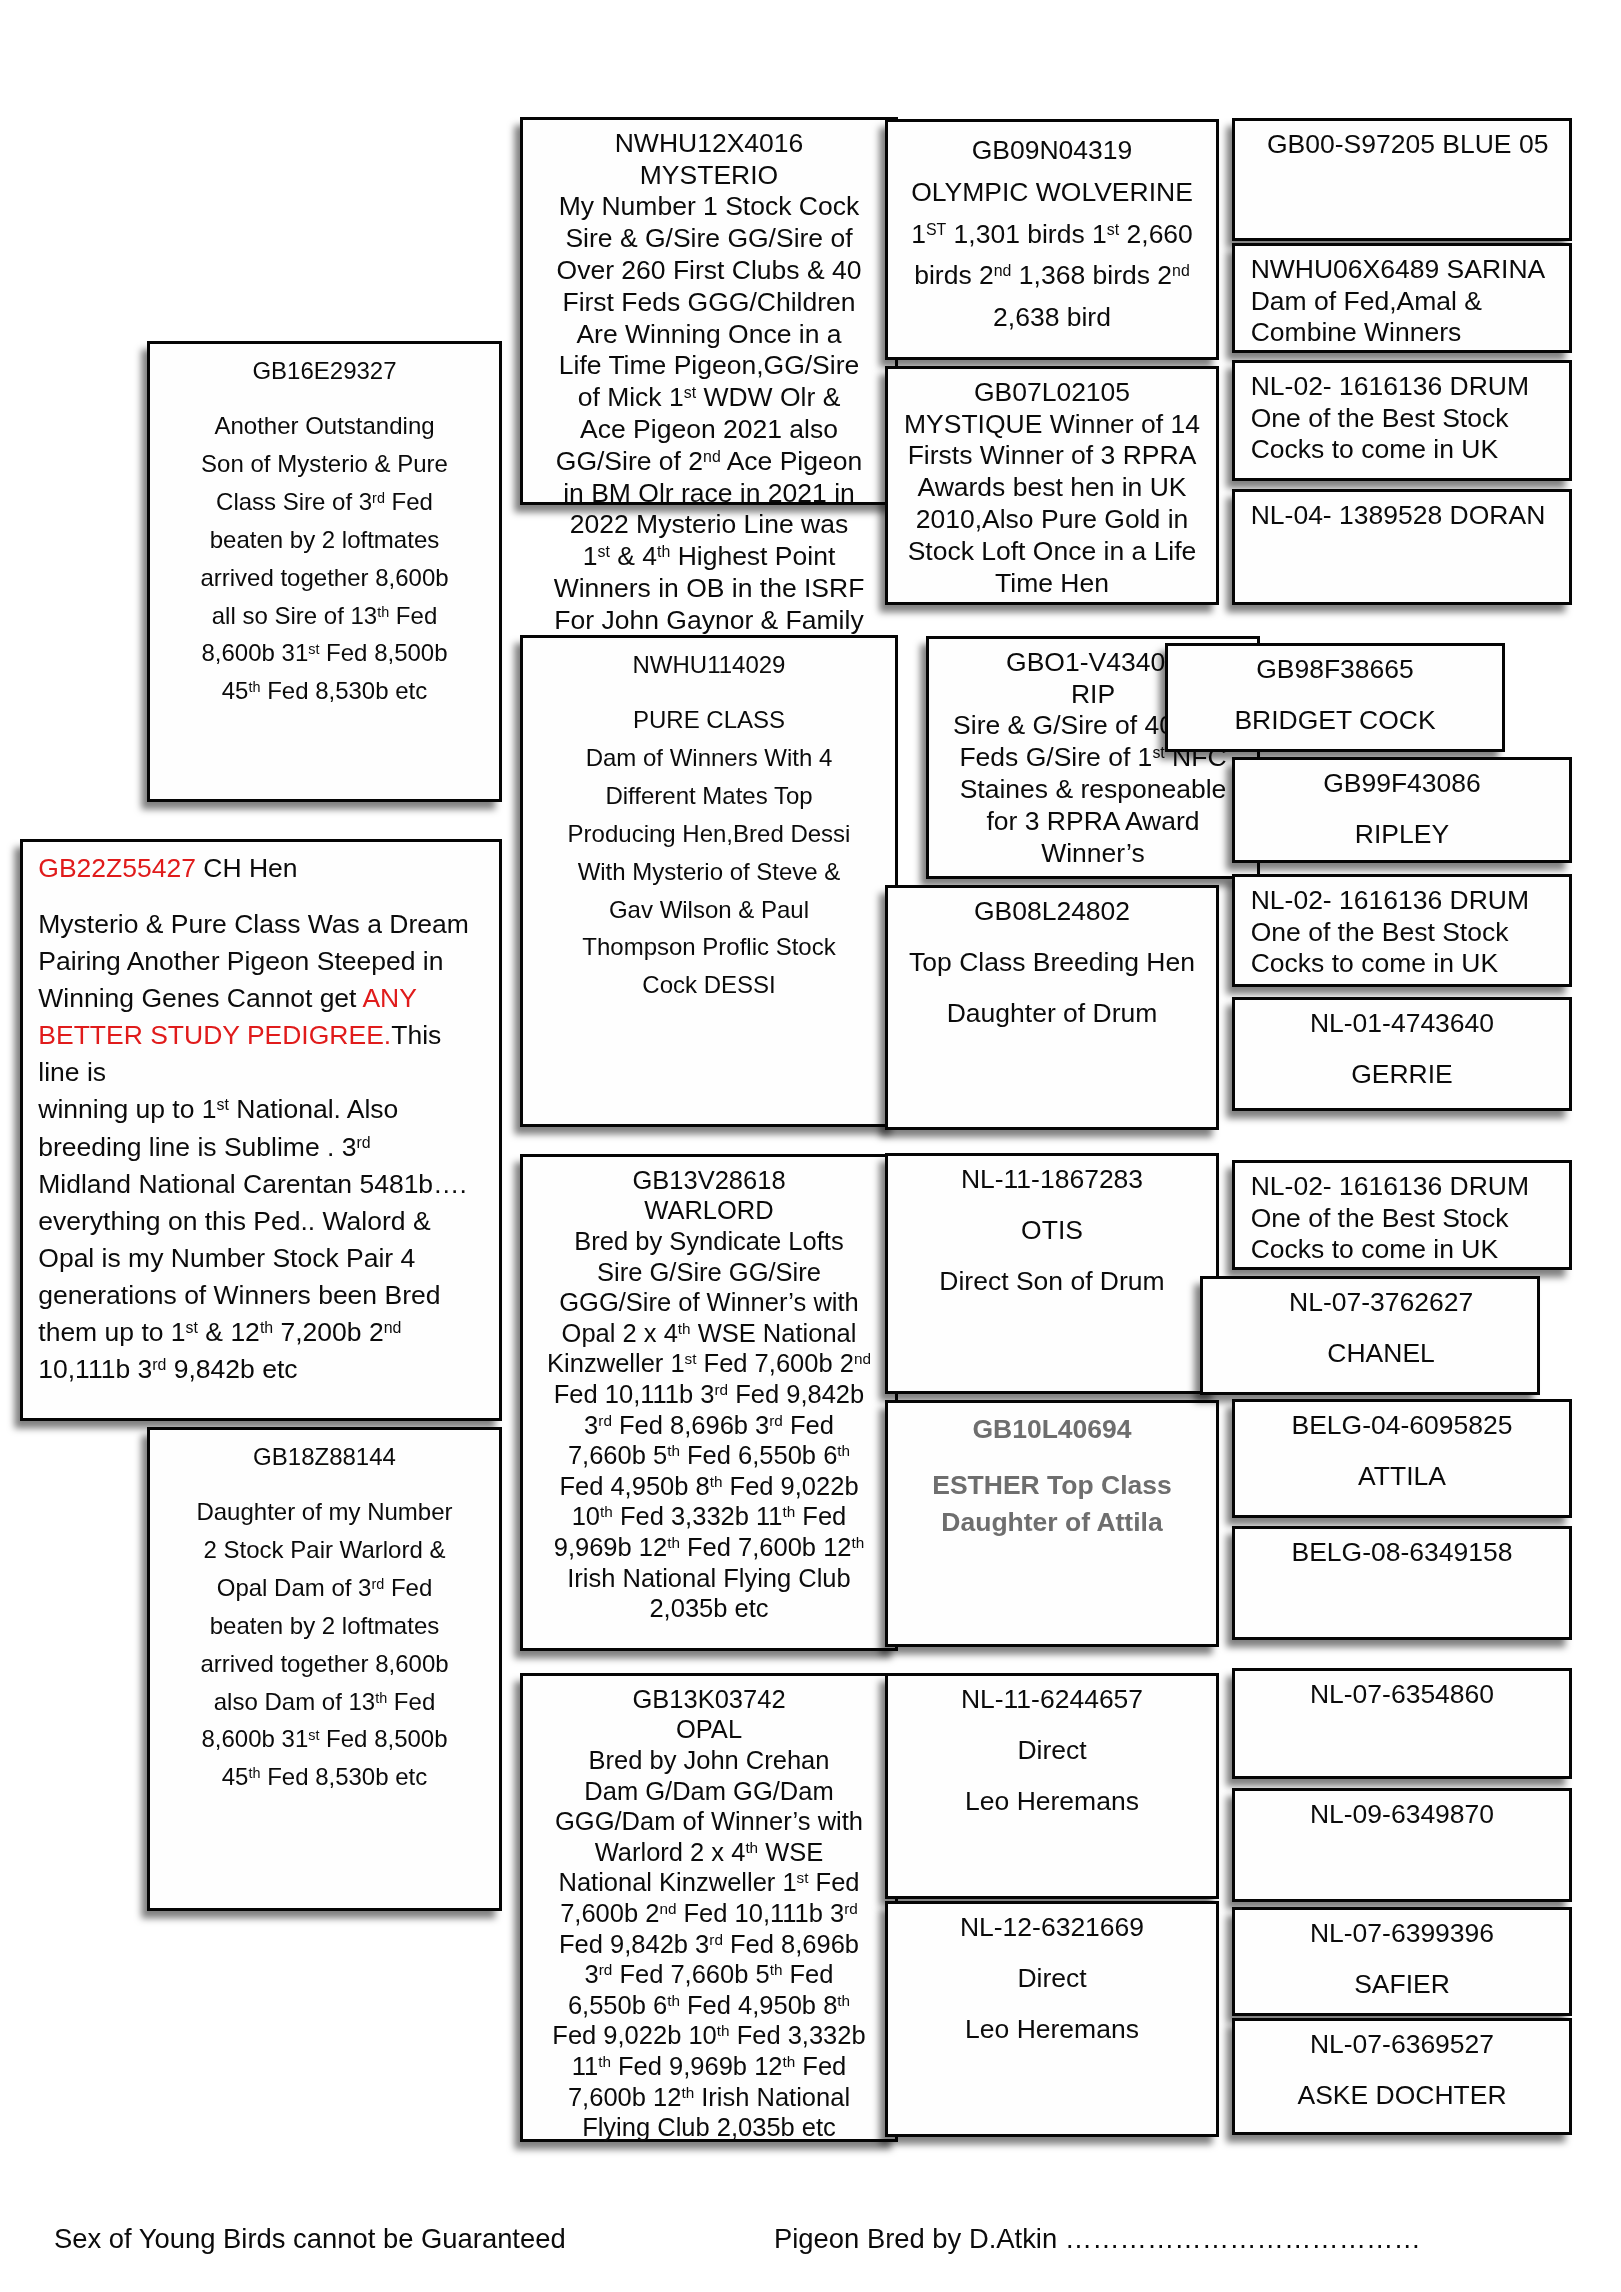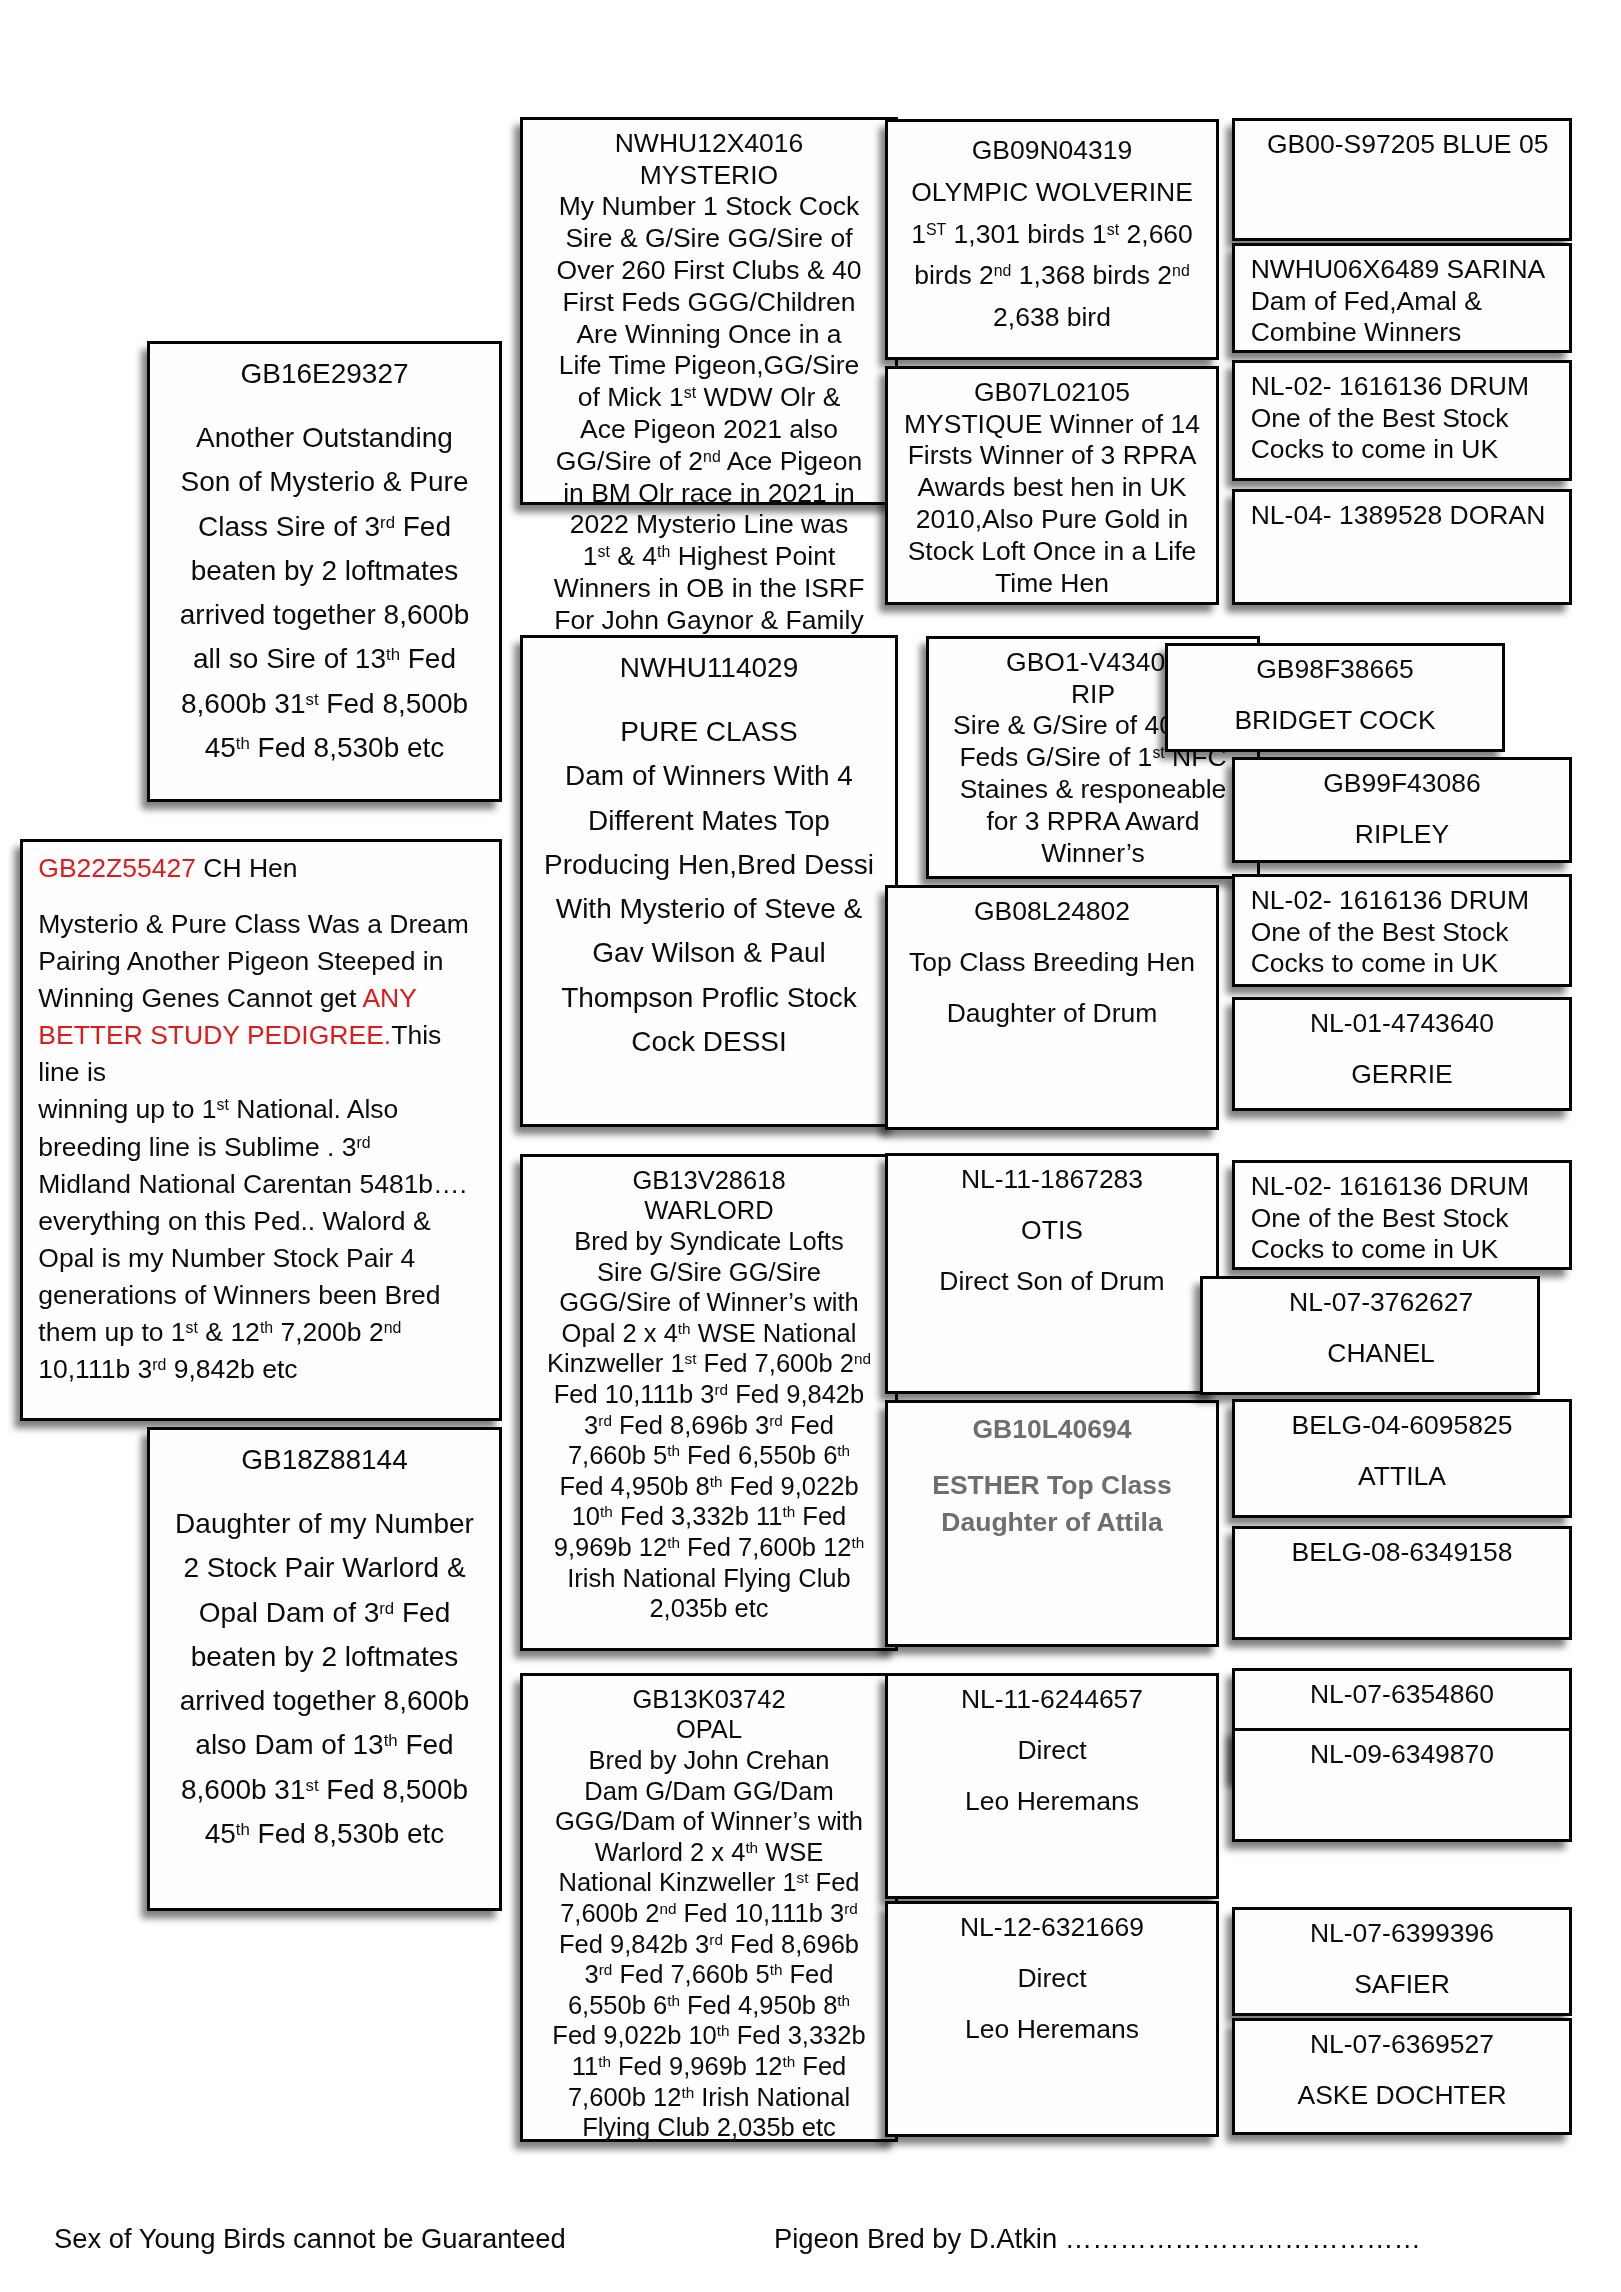--- a/index.html
+++ b/index.html
@@ -11,21 +11,21 @@
   }
   .page { position:relative; width:1621px; height:2293px; overflow:hidden; background:#ffffff; }
   .box {
     position:absolute;
     background:#fefefe;
     border:3.9px solid #050505;
     box-shadow:-5.9px 7.8px 6.9px rgba(0,0,0,0.5);
     padding:7.8px 9.8px;
     box-sizing:border-box;
     text-align:center;
-    font-size:28px;
+    font-size:24px;
   }
   .box .line { line-height:1.2; min-height:1.2em; }
   .wide .line { line-height:1.58; min-height:1.58em; }
   .med  .line { line-height:1.4;  min-height:1.4em; }
   .box .line.blank { min-height:0.72em; height:0.72em; line-height:0.72; }
   .left-align { text-align:left; padding-left:15.7px; }
   .f27 { font-size:26.5px; }
   .f26 { font-size:25.5px; }
   .gray { color:#6e6e6e; font-weight:700; }
   .sup { font-size:0.6em; vertical-align:0.5em; line-height:0; }
@@ -278,21 +278,21 @@
     </div>
 
   <div class="box f27" style="left:1232px; top:1526px; width:340px; height:114px;">
       <div class="line"><span>BELG-08-6349158</span></div>
     </div>
 
   <div class="box f27" style="left:1232px; top:1668px; width:340px; height:111px;">
       <div class="line"><span>NL-07-6354860</span></div>
     </div>
 
-  <div class="box f27" style="left:1232px; top:1728px; width:340px; height:114px;">
+  <div class="box f27" style="left:1232px; top:1788px; width:340px; height:114px;">
       <div class="line"><span>NL-09-6349870</span></div>
     </div>
 
   <div class="box f27" style="left:1232px; top:1907px; width:340px; height:109px;">
       <div class="line"><span>NL-07-6399396</span></div>
       <div class="line blank"></div>
       <div class="line"><span>SAFIER</span></div>
     </div>
 
   <div class="box f27" style="left:1232px; top:2018px; width:340px; height:117px;">

